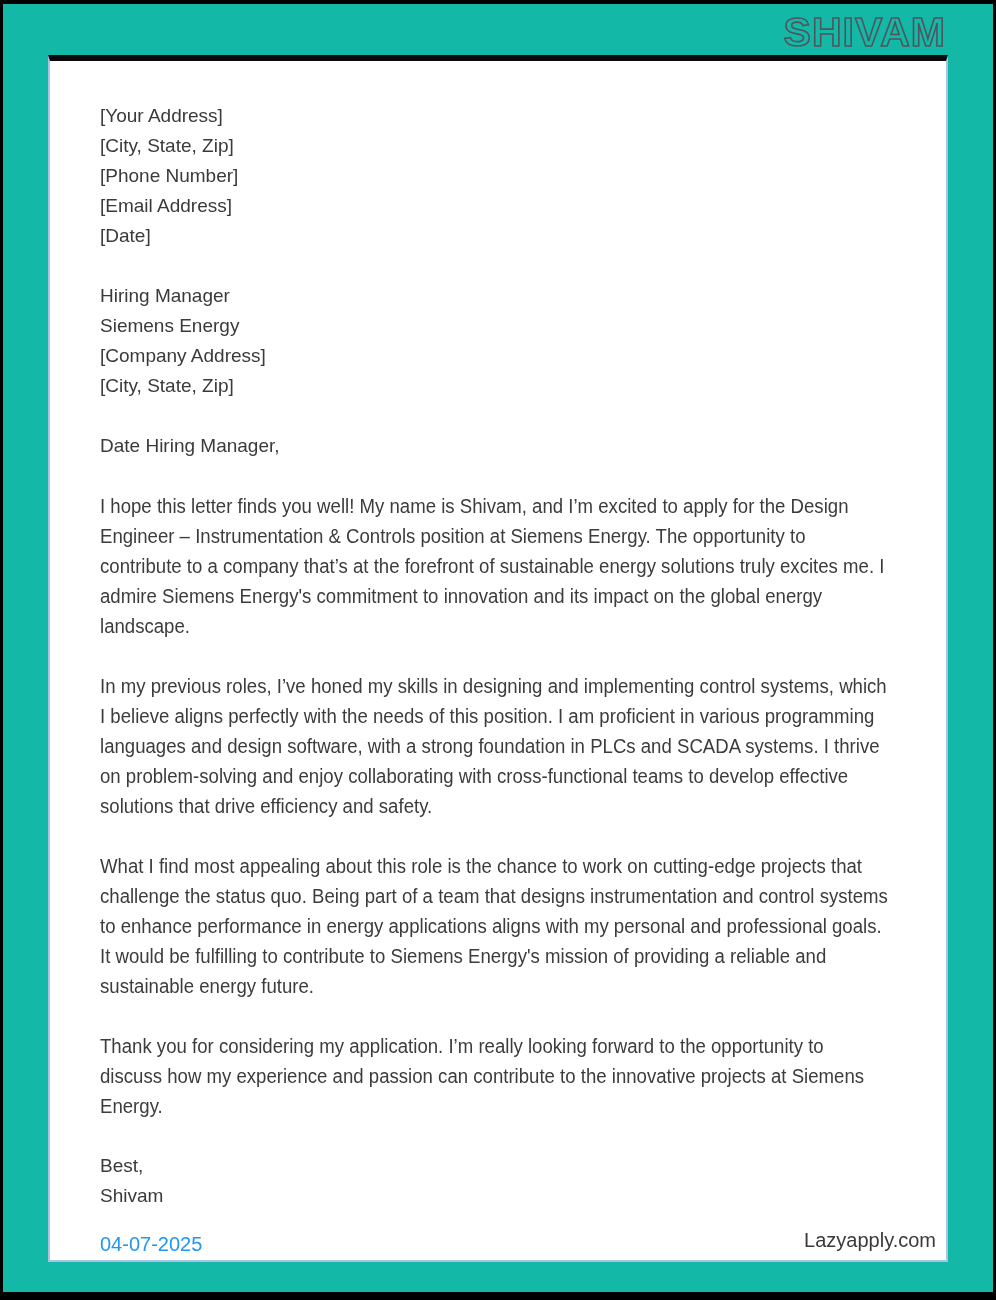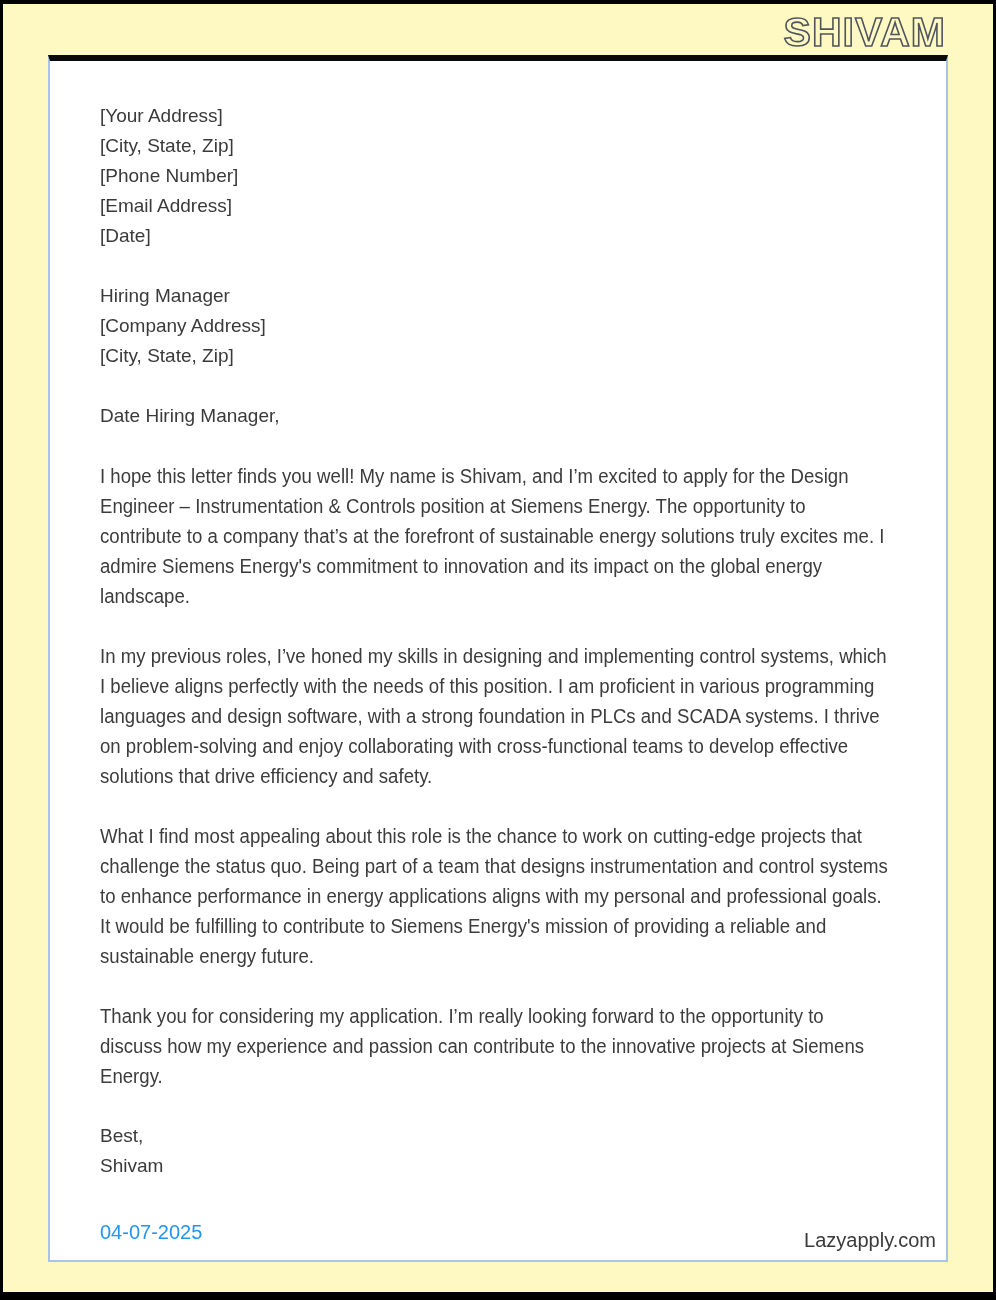--- a/index.html
+++ b/index.html
@@ -4,21 +4,21 @@
 <style>
   * { margin: 0; padding: 0; box-sizing: border-box; }
   html, body { width: 996px; height: 1300px; }
   body {
     font-family: "Liberation Sans", "DejaVu Sans", sans-serif;
     background: #ffffff;
   }
   .frame {
     width: 996px;
     height: 1300px;
-    background: #fef9c3;
+    background: #14b8a6;
     border-top: 4px solid #000000;
     border-left: 3px solid #000000;
     border-right: 3px solid #000000;
     border-bottom: 8px solid #000000;
     overflow: hidden;
   }
   .header-row {
     position: relative;
     height: 51px;
   }
@@ -57,21 +57,21 @@
     line-height: 30px;
     width: 850px;
     transform: scaleX(0.93);
     transform-origin: left top;
     margin-bottom: 30px;
     color: #3c3c3c;
   }
   .date-line {
     font-size: 20px;
     line-height: 30px;
-    margin-top: 36px;
+    margin-top: 18px;
     color: #2196f3;
   }
   .footer-note {
     position: absolute;
     bottom: 10px;
     right: 10px;
     font-size: 20px;
     line-height: 20px;
     color: #3a3a3a;
     margin-top: 44px;
@@ -91,20 +91,21 @@
     <div class="block">
       <div>[Your Address]</div>
       <div>[City, State, Zip]</div>
       <div>[Phone Number]</div>
       <div>[Email Address]</div>
       <div>[Date]</div>
     </div>
 
     <div class="block">
       <div>Hiring Manager</div>
+      <div>Siemens Energy</div>
       <div>[Company Address]</div>
       <div>[City, State, Zip]</div>
     </div>
 
     <div class="block">Date Hiring Manager,</div>
 
     <p class="para">I hope this letter finds you well! My name is Shivam, and I’m excited to apply for the Design Engineer – Instrumentation &amp; Controls position at Siemens Energy. The opportunity to contribute to a company that’s at the forefront of sustainable energy solutions truly excites me. I admire Siemens Energy's commitment to innovation and its impact on the global energy landscape.</p>
     <p class="para">In my previous roles, I’ve honed my skills in designing and implementing control systems, which I believe aligns perfectly with the needs of this position. I am proficient in various programming languages and design software, with a strong foundation in PLCs and SCADA systems. I thrive on problem-solving and enjoy collaborating with cross-functional teams to develop effective solutions that drive efficiency and safety.</p>
     <p class="para">What I find most appealing about this role is the chance to work on cutting-edge projects that challenge the status quo. Being part of a team that designs instrumentation and control systems to enhance performance in energy applications aligns with my personal and professional goals. It would be fulfilling to contribute to Siemens Energy's mission of providing a reliable and sustainable energy future.</p>
     <p class="para">Thank you for considering my application. I’m really looking forward to the opportunity to discuss how my experience and passion can contribute to the innovative projects at Siemens Energy.</p>

